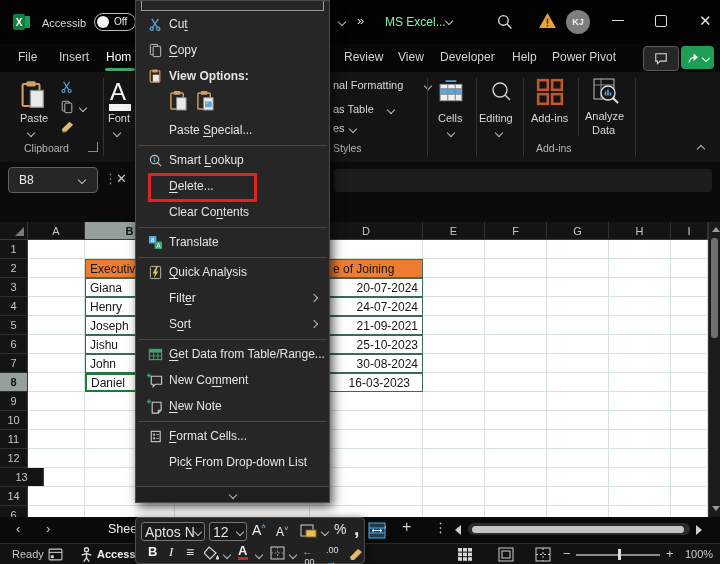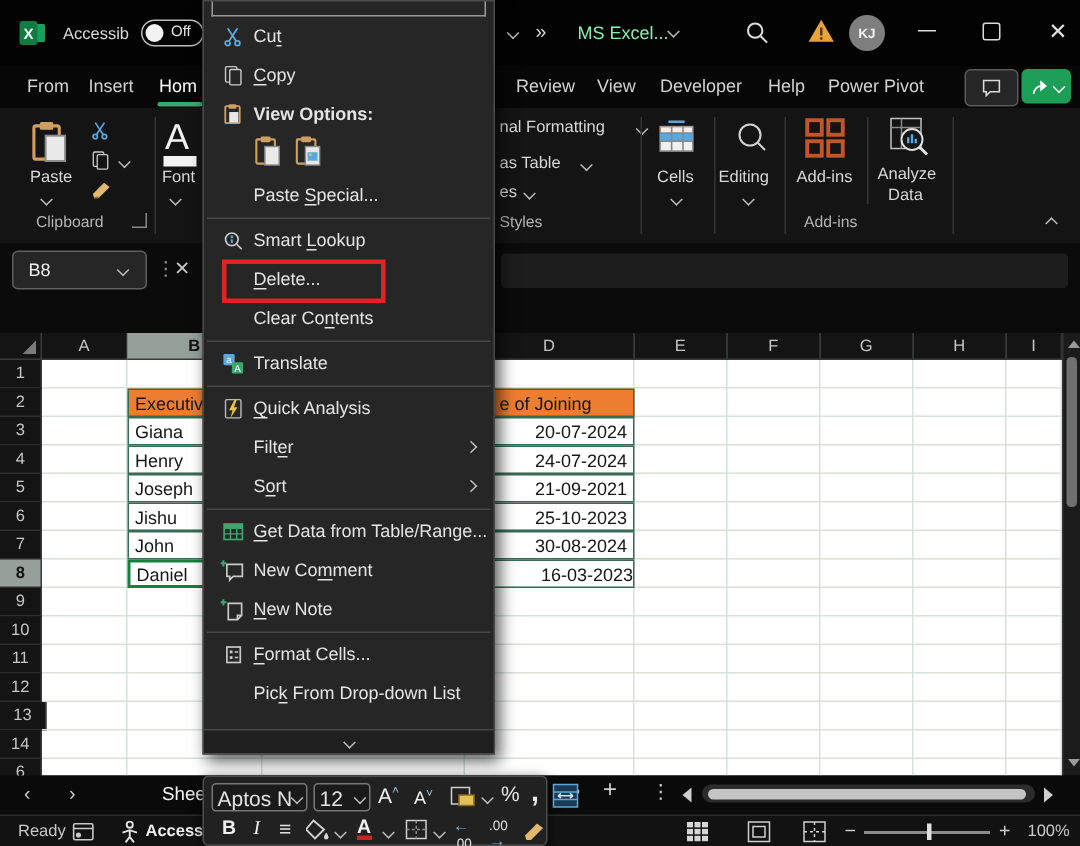--- a/index.html
+++ b/index.html
@@ -94,21 +94,21 @@
         <circle cx="9" cy="12.9" r=".9" fill="#5a3c10"></circle>
       </svg>
   </span>
   <span class="abs" id="avatar" style="left:566px;top:10px">KJ</span>
   <span class="abs" style="left:612px;top:20px;width:12px;height:1.4px;background:#dcdcdc"></span>
   <span class="abs" style="left:655px;top:15px;width:10px;height:10px;border:1.4px solid #dcdcdc;border-radius:2px"></span>
   <span class="abs" style="left:699px;top:12px;font-size:15px;color:#e2e2e2">✕</span>
 </div>
 
 <div class="abs" style="left:0;top:44px;width:720px;height:28px;background:#070707">
-  <span class="abs rtab" style="left:18px;top:6px">From</span>
+  <span class="abs rtab" style="left:18px;top:6px">File</span>
   <span class="abs rtab" style="left:59px;top:6px">Insert</span>
   <span class="abs rtab active" style="left:106px;top:6px">Hom</span>
   <span class="abs" id="tab-underline" style="left:105px;top:24px;width:30px"></span>
   <span class="abs rtab" style="left:344px;top:6px">Review</span>
   <span class="abs rtab" style="left:398px;top:6px">View</span>
   <span class="abs rtab" style="left:440px;top:6px">Developer</span>
   <span class="abs rtab" style="left:512px;top:6px">Help</span>
   <span class="abs rtab" style="left:552px;top:6px">Power Pivot</span>
   <span class="abs" id="comment-btn" style="left:643px;top:2px">
     <svg width="14" height="13" viewBox="0 0 16 14">
@@ -257,21 +257,21 @@
     <div class="abs rowhead" style="left: 0px; top: 278px; width: 28px; height: 19px; border-right: 1px solid rgb(58, 58, 58); border-bottom: 1px solid rgb(46, 46, 46);">3</div>
     <div class="abs rowhead" style="left: 0px; top: 297px; width: 28px; height: 19px; border-right: 1px solid rgb(58, 58, 58); border-bottom: 1px solid rgb(46, 46, 46);">4</div>
     <div class="abs rowhead" style="left: 0px; top: 316px; width: 28px; height: 19px; border-right: 1px solid rgb(58, 58, 58); border-bottom: 1px solid rgb(46, 46, 46);">5</div>
     <div class="abs rowhead" style="left: 0px; top: 335px; width: 28px; height: 19px; border-right: 1px solid rgb(58, 58, 58); border-bottom: 1px solid rgb(46, 46, 46);">6</div>
     <div class="abs rowhead" style="left: 0px; top: 354px; width: 28px; height: 19px; border-right: 1px solid rgb(58, 58, 58); border-bottom: 1px solid rgb(46, 46, 46);">7</div>
     <div class="abs rowhead head-sel" style="left: 0px; top: 373px; width: 28px; height: 19px; border-right: 1px solid rgb(58, 58, 58); border-bottom: 1px solid rgb(46, 46, 46);">8</div>
     <div class="abs rowhead" style="left: 0px; top: 392px; width: 28px; height: 19px; border-right: 1px solid rgb(58, 58, 58); border-bottom: 1px solid rgb(46, 46, 46);">9</div>
     <div class="abs rowhead" style="left: 0px; top: 411px; width: 28px; height: 19px; border-right: 1px solid rgb(58, 58, 58); border-bottom: 1px solid rgb(46, 46, 46);">10</div>
     <div class="abs rowhead" style="left: 0px; top: 430px; width: 28px; height: 19px; border-right: 1px solid rgb(58, 58, 58); border-bottom: 1px solid rgb(46, 46, 46);">11</div>
     <div class="abs rowhead" style="left: 0px; top: 449px; width: 28px; height: 19px; border-right: 1px solid rgb(58, 58, 58); border-bottom: 1px solid rgb(46, 46, 46);">12</div>
-    <div class="abs rowhead" style="left: 0px; top: 468px; width: 31px; height: 19px; border-right: 1px solid rgb(58, 58, 58); border-bottom: 1px solid rgb(46, 46, 46);">13</div>
+    <div class="abs rowhead" style="left: 0px; top: 468px; width: 44px; height: 19px; border-right: 1px solid rgb(58, 58, 58); border-bottom: 1px solid rgb(46, 46, 46);">13</div>
     <div class="abs rowhead" style="left: 0px; top: 487px; width: 28px; height: 19px; border-right: 1px solid rgb(58, 58, 58); border-bottom: 1px solid rgb(46, 46, 46);">14</div>
     <div class="abs rowhead" style="left: 0px; top: 506px; width: 28px; height: 19px; border-right: 1px solid rgb(58, 58, 58); border-bottom: 1px solid rgb(46, 46, 46);">6</div>
     <div class="abs" style="left: 0px; top: 0px; width: 0px; height: 0px;"></div>
     <div class="gl" style="left: 84px; top: 240px; width: 1px; height: 277px;"></div>
     <div class="gl" style="left: 174px; top: 240px; width: 1px; height: 277px;"></div>
     <div class="gl" style="left: 309px; top: 240px; width: 1px; height: 277px;"></div>
     <div class="gl" style="left: 422px; top: 240px; width: 1px; height: 277px;"></div>
     <div class="gl" style="left: 484px; top: 240px; width: 1px; height: 277px;"></div>
     <div class="gl" style="left: 546px; top: 240px; width: 1px; height: 277px;"></div>
     <div class="gl" style="left: 608px; top: 240px; width: 1px; height: 277px;"></div>
@@ -297,21 +297,21 @@
     <div class="abs cell bordered" style="left: 85px; top: 316px; width: 90px; height: 19px; padding-left: 4px;">Joseph</div>
     <div class="abs cell bordered" style="left: 85px; top: 335px; width: 90px; height: 19px; padding-left: 4px;">Jishu</div>
     <div class="abs cell bordered" style="left: 85px; top: 354px; width: 90px; height: 19px; padding-left: 4px;">John</div>
     <div class="abs cell bordered active" style="left: 85px; top: 373px; width: 90px; height: 19px; padding-left: 4px;">Daniel</div>
     <div class="abs cell bordered orange" style="left: 310px; top: 259px; width: 113px; height: 19px; padding-left: 22px;">e of Joining</div>
     <div class="abs cell bordered" style="left: 310px; top: 278px; width: 113px; height: 19px; justify-content: flex-end; padding-right: 4px;">20-07-2024</div>
     <div class="abs cell bordered" style="left: 310px; top: 297px; width: 113px; height: 19px; justify-content: flex-end; padding-right: 4px;">24-07-2024</div>
     <div class="abs cell bordered" style="left: 310px; top: 316px; width: 113px; height: 19px; justify-content: flex-end; padding-right: 4px;">21-09-2021</div>
     <div class="abs cell bordered" style="left: 310px; top: 335px; width: 113px; height: 19px; justify-content: flex-end; padding-right: 4px;">25-10-2023</div>
     <div class="abs cell bordered" style="left: 310px; top: 354px; width: 113px; height: 19px; justify-content: flex-end; padding-right: 4px;">30-08-2024</div>
-    <div class="abs cell bordered" style="left: 310px; top: 373px; width: 113px; height: 19px; justify-content: flex-end; padding-right: 0;">16-03-2023</div>
+    <div class="abs cell bordered" style="left: 310px; top: 373px; width: 113px; height: 19px; justify-content: flex-end; padding-right: 12px;">16-03-2023</div>
   </div>
 
 <div class="abs" style="left:708px;top:222px;width:12px;height:295px;background:#1b1b1b;border-left:1px solid #333;box-sizing:border-box;z-index:2">
   <span class="tri" style="left:3px;top:5px;border-left:4px solid transparent;border-right:4px solid transparent;border-bottom:5px solid #9a9a9a"></span>
   <span class="abs" style="left:2px;top:16px;width:7px;height:100px;background:#6f6f6f;border-radius:3px"></span>
   <span class="tri" style="left:3px;top:284px;border-left:4px solid transparent;border-right:4px solid transparent;border-top:5px solid #9a9a9a"></span>
 </div>
 
 <div class="abs" id="sheetbar">
   <span class="abs" style="left:16px;top:4px;font-size:13px;color:#cfcfcf">‹</span>

